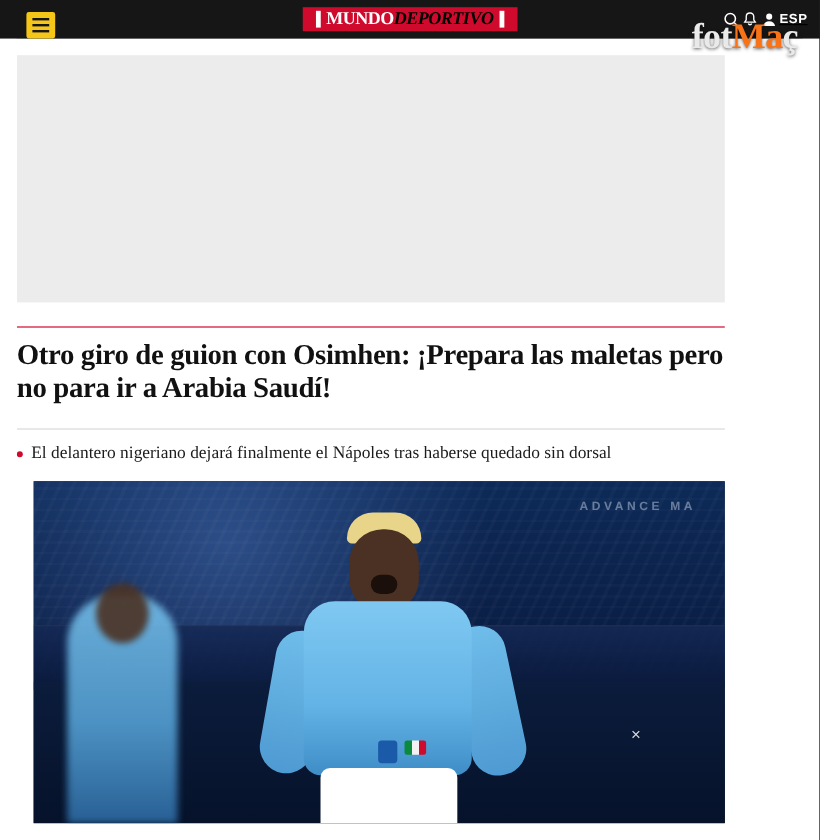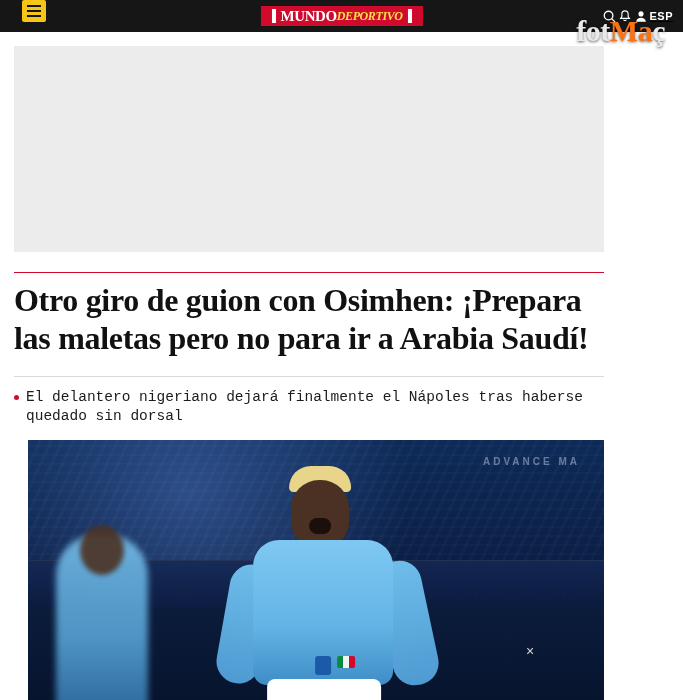--- a/index.html
+++ b/index.html
@@ -20,21 +20,21 @@
     background: #0f0f0f;
     overflow: hidden;
   }
 
   
   .topbar {
     position: relative;
     height: 32px;
     background: #161616;
     display: flex;
-    align-items: flex-start;
+    align-items: flex-end;
     z-index: 5;
   }
   .hamburger {
     width: 24px;
     height: 22px;
     margin-left: 22px;
     background: #f5c518;
     border-radius: 2px;
     display: flex;
     flex-direction: column;
@@ -67,23 +67,23 @@
     margin: 0 5px;
   }
   .brand .word1 {
     color: #fff;
     font-weight: bold;
     font-size: 15px;
     letter-spacing: -0.4px;
     font-family: "Liberation Serif", serif;
   }
   .brand .word2 {
-    color: #fde047;
-    font-weight: bold;
-    font-size: 12px;
+    color: #000000;
+    font-weight: bold;
+    font-size: 15px;
     letter-spacing: -0.4px;
     font-style: italic;
     font-family: "Liberation Serif", serif;
   }
   .topbar-right {
     position: absolute;
     right: 10px;
     top: 0;
     height: 32px;
     display: flex;
@@ -157,35 +157,35 @@
   .kicker {
     color: #cf0a2c;
     font-size: 11.5px;
     font-weight: bold;
     letter-spacing: 1.1px;
     margin-bottom: 8px;
   }
   .headline {
     font-family: "Liberation Serif", serif;
     font-weight: bold;
-    font-size: 32px;
+    font-size: 24px;
     line-height: 1.18;
     color: #111;
     margin: 0 0 18px 0;
     letter-spacing: -0.3px;
   }
   .sub-rule {
     border-top: 1px solid #d9d9d9;
     margin-bottom: 11px;
   }
   .subhead {
     display: flex;
     align-items: flex-start;
     gap: 7px;
-    font-family: Liberation Mono, monospace;
+    font-family: Liberation Serif, serif;
     font-size: 14.5px;
     color: #1b1b1b;
     line-height: 1.35;
     padding-bottom: 13px;
   }
   .bullet {
     width: 5px;
     height: 5px;
     border-radius: 50%;
     background: #cf0a2c;

